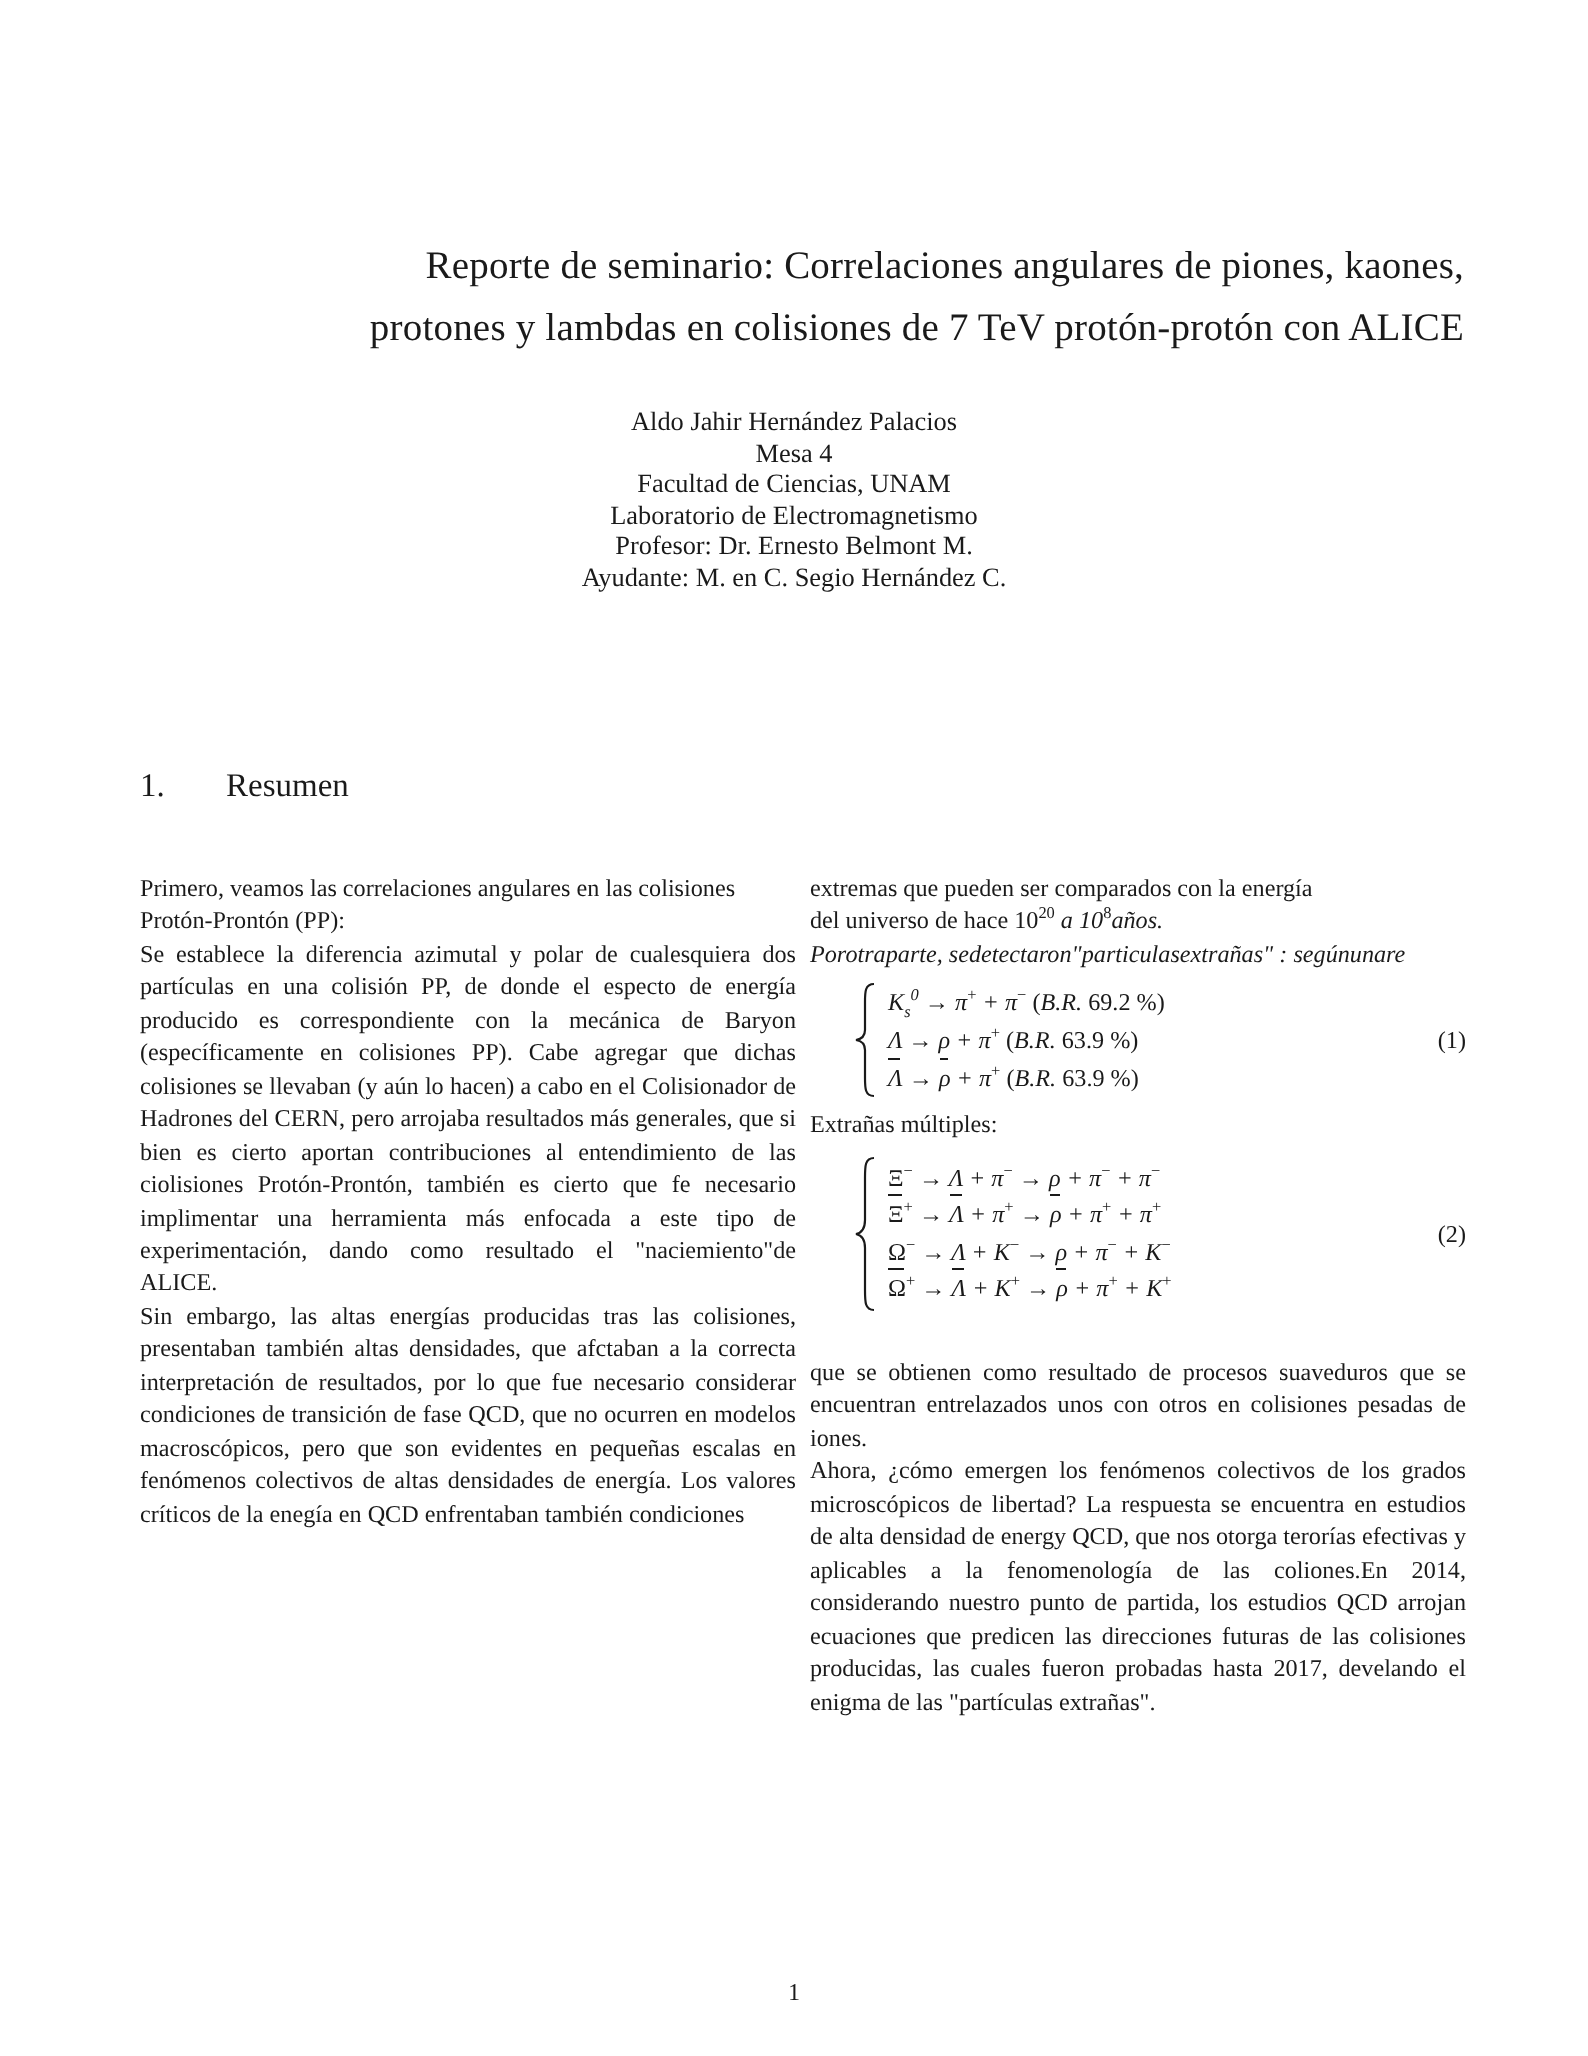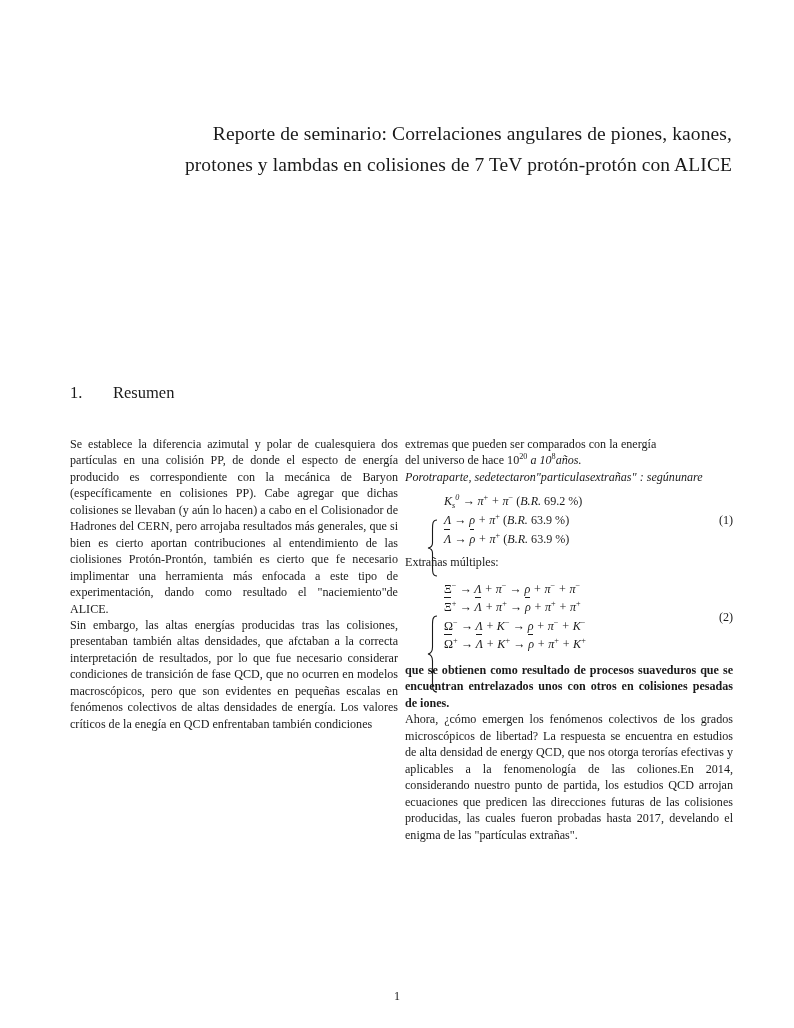--- a/index.html
+++ b/index.html
@@ -91,21 +91,21 @@
     font-style: italic;
   }
   .mathup { font-style: normal; }
   .eqblock {
     position: relative;
     margin: 7px 0 6px 0;
     min-height: 20px;
   }
   .brace-wrap {
     display: flex;
-    align-items: flex-end;
+    align-items: center;
     padding-left: 22px;
   }
   .brace {
     font-family: "DejaVu Serif", serif;
     font-size: 13px;
     line-height: 1;
     width: 12px;
     position: relative;
     flex: 0 0 12px;
   }
@@ -148,27 +148,36 @@
 </head>
 <body>
 
 <div class="page">
 
   <div class="title">
     <span class="ln">Reporte de seminario: Correlaciones angulares de piones, kaones,</span>
     <span class="ln">protones y lambdas en colisiones de 7 TeV protón-protón con ALICE</span>
   </div>
 
+  <div class="authors">
+    <span class="ln">Aldo Jahir Hernández Palacios</span>
+    <span class="ln">Mesa 4</span>
+    <span class="ln">Facultad de Ciencias, UNAM</span>
+    <span class="ln">Laboratorio de Electromagnetismo</span>
+    <span class="ln">Profesor: Dr. Ernesto Belmont M.</span>
+    <span class="ln">Ayudante: M. en C. Segio Hernández C.</span>
+  </div>
 
 
   <div class="section-head">
     <span class="num">1.</span><span>Resumen</span>
   </div>
 
   <div class="col col-left">
+    <p class="lastline-left">Primero, veamos las correlaciones angulares en las colisiones Protón-Prontón (PP):</p>
     <p>Se establece la diferencia azimutal y polar de cualesquiera dos partículas en una colisión PP, de donde el especto de energía producido es correspondiente con la mecánica de Baryon (específicamente en colisiones PP). Cabe agregar que dichas colisiones se llevaban (y aún lo hacen) a cabo en el Colisionador de Hadrones del CERN, pero arrojaba resultados más generales, que si bien es cierto aportan contribuciones al entendimiento de las ciolisiones Protón-Prontón, también es cierto que fe necesario implimentar una herramienta más enfocada a este tipo de experimentación, dando como resultado el "naciemiento"de ALICE.</p>
     <p>Sin embargo, las altas energías producidas tras las colisiones, presentaban también altas densidades, que afctaban a la correcta interpretación de resultados, por lo que fue necesario considerar condiciones de transición de fase QCD, que no ocurren en modelos macroscópicos, pero que son evidentes en pequeñas escalas en fenómenos colectivos de altas densidades de energía. Los valores críticos de la enegía en QCD enfrentaban también condiciones</p>
   </div>
 
   <div class="col col-right">
 
     <p class="lastline-left">extremas que pueden ser comparados con la energía</p>
 
     <p>
       <span>del universo de hace 10</span><sup>20</sup><span class="math"> a 10</span><sup>8</sup><span class="math">años.</span>
@@ -205,19 +214,19 @@
         <div class="eqlines">
           <div class="eqline math"><span class="mathup">Ξ</span><sup class="mathup">−</sup> → Λ + π<sup class="mathup">−</sup> → ρ + π<sup class="mathup">−</sup> + π<sup class="mathup">−</sup></div>
           <div class="eqline math"><span class="ovl mathup">Ξ</span><sup class="mathup">+</sup> → <span class="ovl">Λ</span> + π<sup class="mathup">+</sup> → <span class="ovl">ρ</span> + π<sup class="mathup">+</sup> + π<sup class="mathup">+</sup></div>
           <div class="eqline math"><span class="mathup">Ω</span><sup class="mathup">−</sup> → Λ + K<sup class="mathup">−</sup> → ρ + π<sup class="mathup">−</sup> + K<sup class="mathup">−</sup></div>
           <div class="eqline math"><span class="ovl mathup">Ω</span><sup class="mathup">+</sup> → <span class="ovl">Λ</span> + K<sup class="mathup">+</sup> → <span class="ovl">ρ</span> + π<sup class="mathup">+</sup> + K<sup class="mathup">+</sup></div>
         </div>
       </div>
       <span class="eqtag">(2)</span>
     </div>
 
-    <p style="margin-top:8px;font-weight:bold;">que se obtienen como resultado de procesos suaveduros que se encuentran entrelazados unos con otros en colisiones pesadas de iones.</p>
+    <p style="margin-top:24px;">que se obtienen como resultado de procesos suaveduros que se encuentran entrelazados unos con otros en colisiones pesadas de iones.</p>
     <p>Ahora, ¿cómo emergen los fenómenos colectivos de los grados microscópicos de libertad? La respuesta se encuentra en estudios de alta densidad de energy QCD, que nos otorga terorías efectivas y aplicables a la fenomenología de las coliones.En 2014, considerando nuestro punto de partida, los estudios QCD arrojan ecuaciones que predicen las direcciones futuras de las colisiones producidas, las cuales fueron probadas hasta 2017, develando el enigma de las "partículas extrañas".</p>
   </div>
 
   <div class="pagenum">1</div>
 
 </div>
 
 </body></html>

